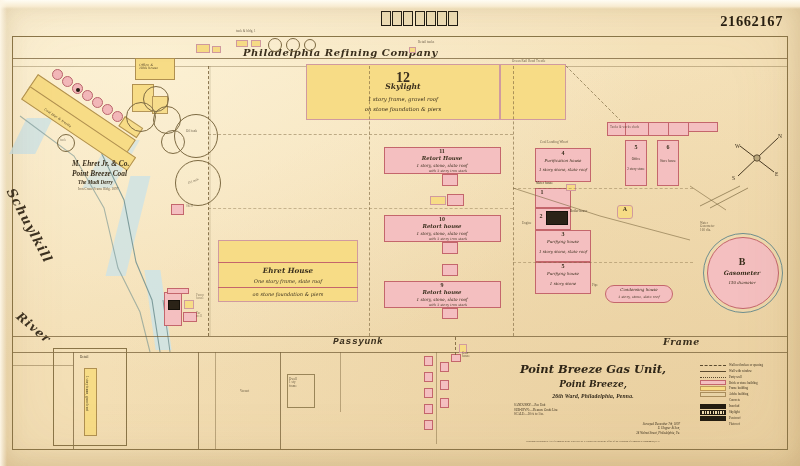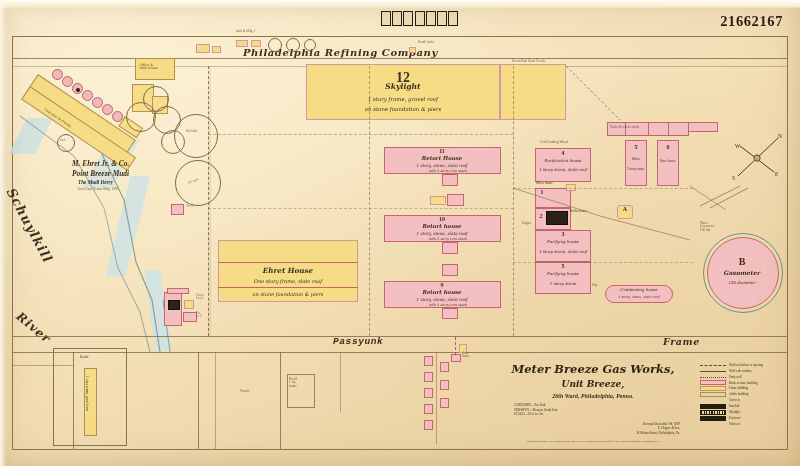--- a/index.html
+++ b/index.html
@@ -180,21 +180,21 @@
   <div class="tankcirc" style="left:126px;top:102px;width:28px;height:28px;"></div>
   <div class="tankcirc" style="left:143px;top:86px;width:24px;height:24px;"></div>
   <div class="tankcirc" style="left:153px;top:106px;width:26px;height:26px;"></div>
   <div class="tankcirc" style="left:161px;top:130px;width:22px;height:22px;"></div>
   <div class="tankcirc" style="left:174px;top:114px;width:42px;height:42px;"></div>
   <div class="lbl tiny faint" style="left:186px;top:130px;">Oil tank</div>
   <div class="tankcirc" style="left:175px;top:160px;width:44px;height:44px;"></div>
   <div class="lbl tiny faint" style="left:188px;top:180px;transform:rotate(-22deg);">Oil tank</div>
 
   <div class="lbl" style="left:72px;top:160px;font-size:7.4px;font-weight:bold;font-style:italic;">M. Ehret Jr. &amp; Co.</div>
-  <div class="lbl" style="left:72px;top:170px;font-size:7.4px;font-weight:bold;font-style:italic;">Point Breeze Mudi</div>
+  <div class="lbl" style="left:72px;top:170px;font-size:7.4px;font-weight:bold;font-style:italic;">Point Breeze Coal</div>
   <div class="lbl" style="left:78px;top:180px;font-size:5.2px;font-weight:bold;font-style:italic;">The Mudi Derry</div>
   <div class="lbl tiny" style="left:78px;top:188px;opacity:.8;">Iron Crane Frame Bldg. 1897</div>
 
   <div class="bldg yellow" style="left:306px;top:64px;width:194px;height:56px;"></div>
   <div class="bnum" style="left:403px;top:70px;">12</div>
   <div class="lbl script ctr" style="left:403px;top:83px;font-size:7.6px;font-weight:bold;">Skylight</div>
   <div class="lbl script ctr" style="left:403px;top:97px;font-size:5.4px;">1  story  frame,  gravel  roof</div>
   <div class="lbl script ctr" style="left:403px;top:107px;font-size:5.4px;">on  stone  foundation  &amp;  piers</div>
 
   <div class="bldg yellow" style="left:500px;top:64px;width:66px;height:56px;"></div>
@@ -357,22 +357,22 @@
     <line x1="8" y1="44" x2="48" y2="6" stroke="#4a3b24" stroke-width="1"></line>
     <line x1="10" y1="14" x2="44" y2="40" stroke="#4a3b24" stroke-width="1"></line>
     <circle cx="27" cy="26" r="3.2" fill="#bba87e" stroke="#4a3b24" stroke-width=".8"></circle>
     <text x="48" y="6" font-size="5.5" fill="#3a2f1d" font-family="Liberation Serif, serif">N</text>
     <text x="2" y="48" font-size="5.5" fill="#3a2f1d" font-family="Liberation Serif, serif">S</text>
     <text x="45" y="44" font-size="5.5" fill="#3a2f1d" font-family="Liberation Serif, serif">E</text>
     <text x="5" y="16" font-size="5.5" fill="#3a2f1d" font-family="Liberation Serif, serif">W</text>
   </svg>
 
   <div id="titleblock">
-    <div class="t1">Meter Breeze Gas Works,</div>
-    <div class="t2">Unit Breeze,</div>
+    <div class="t1">Point Breeze Gas Unit,</div>
+    <div class="t2">Point Breeze,</div>
     <div class="t3">26th Ward, Philadelphia, Penna.</div>
     <div class="scalewrap">
       <div>SANDUSKY:—Pen Unit</div>
       <div>SUB-DIVN:—Pleasure Grade Line</div>
       <div>SCALE:—50 ft. to 1 in.</div>
     </div>
     <div class="credit">
       <div>Surveyed  December 7th, 1897</div>
       <div>E. Hopper &amp; Son,</div>
       <div>24 Walnut Street, Philadelphia, Pa.</div>

